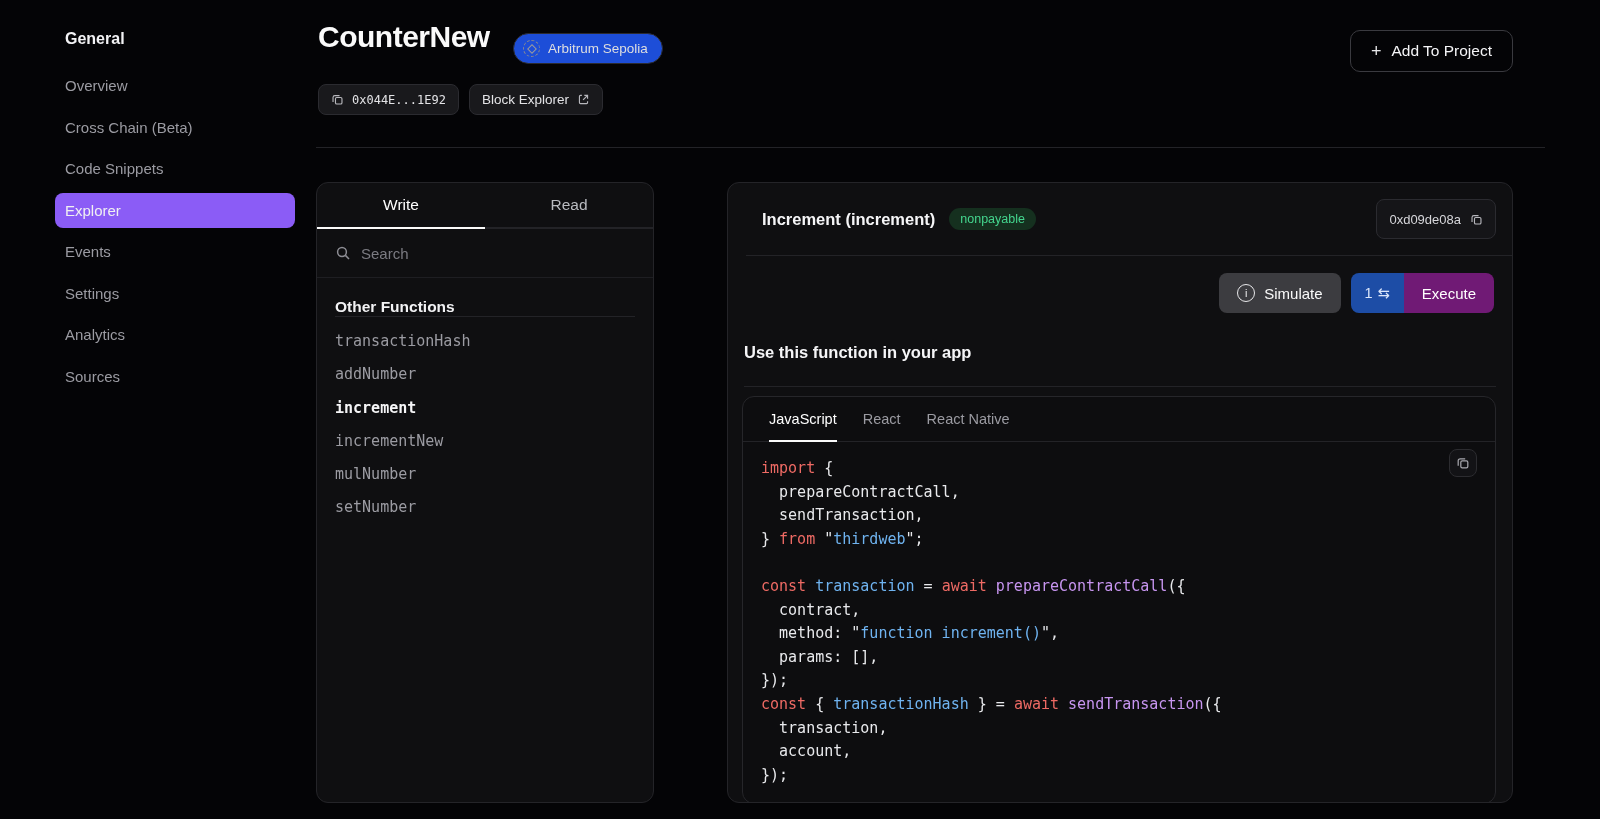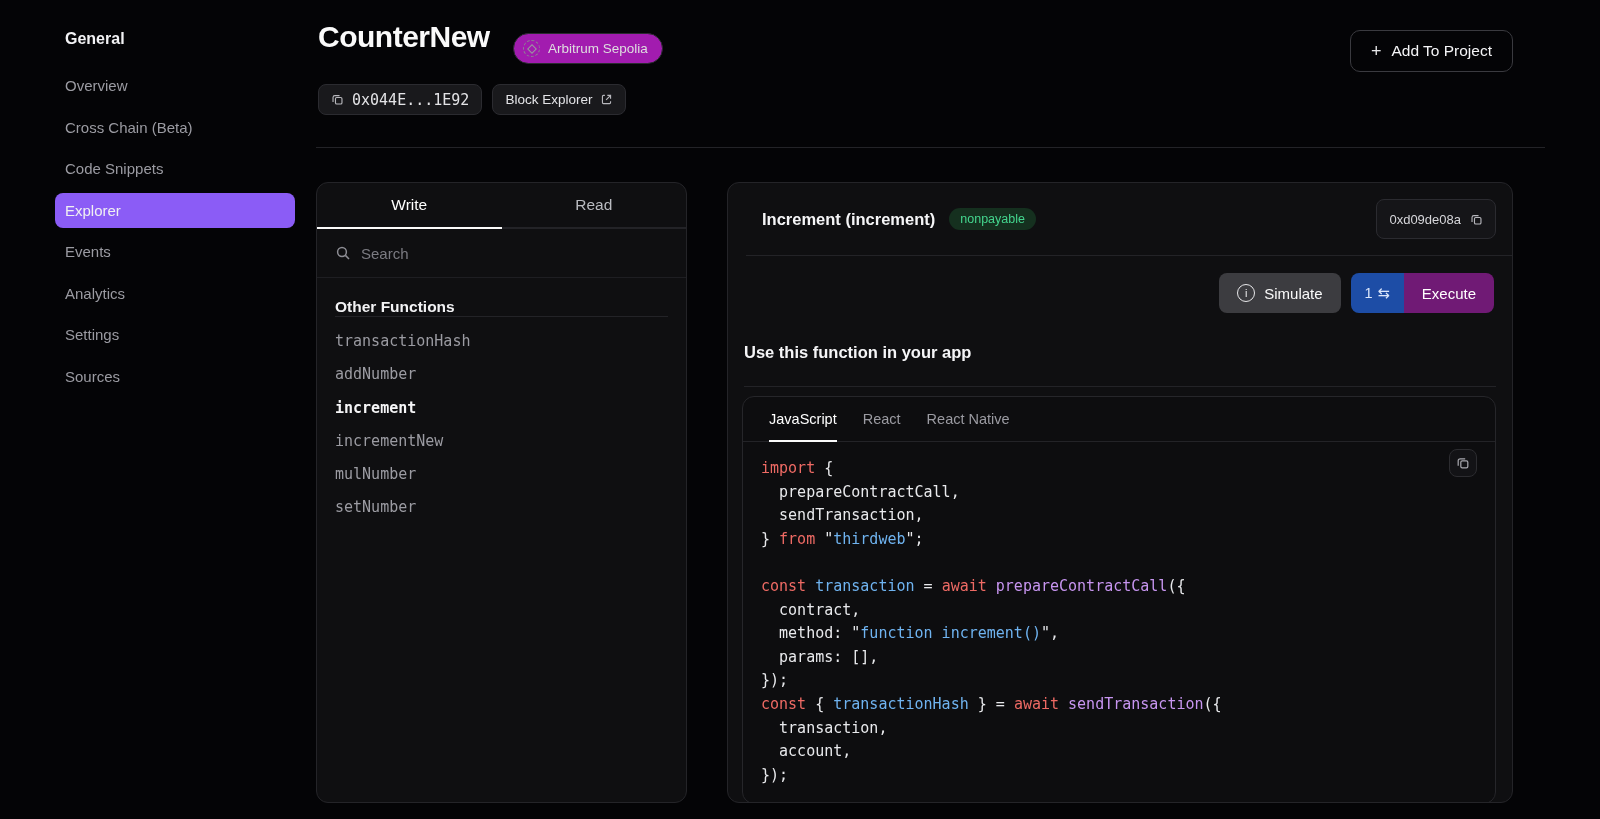--- a/index.html
+++ b/index.html
@@ -10,39 +10,39 @@
   
   .sidebar { position:absolute; left:55px; top:30px; width:240px; }
   .sidebar-heading { padding-left:10px; font-size:16px; font-weight:700; color:#f2f2f4; margin-bottom:20px; }
   .side-item { height:35px; line-height:35px; padding-left:10px; margin-bottom:6.5px;
     border-radius:8px; font-size:15px; color:#9b9ba2; cursor:pointer; }
   .side-item.active { background:#8b5cf6; color:#f0f0f2; }
 
   
   .page-title { position:absolute; left:318px; top:20px; font-size:30px; font-weight:700; letter-spacing:-0.5px; color:#fafafa; }
   .network-badge { position:absolute; left:513px; top:33px; height:31px; display:flex; align-items:center; gap:8px;
-    padding:0 14px 0 9px; border:1px solid #2b2b30; background:#a21caf; border-radius:16px;
+    padding:0 14px 0 9px; border:1px solid #2b2b30; background:#1d4ed8; border-radius:16px;
     font-size:13.5px; color:#dededf; }
   .net-icon { width:17px; height:17px; border-radius:50%; border:1.5px dashed #8a8a90; position:relative; }
   .net-icon::after { content:""; position:absolute; left:50%; top:50%; width:5px; height:5px;
     transform:translate(-50%,-50%) rotate(45deg); border:1px solid #9a9aa0; }
   .meta-row { position:absolute; left:318px; top:84px; display:flex; gap:10px; }
   .pill-btn { height:31px; display:flex; align-items:center; gap:8px; padding:0 12px;
     border:1px solid #2b2b30; background:#19191c; border-radius:8px; cursor:pointer;
     font-size:13.5px; color:#e3e3e6; }
-  .pill-btn.mono { font-family:"DejaVu Sans Mono", monospace; font-size:15px; }
+  .pill-btn.mono { font-family:"DejaVu Sans Mono", monospace; font-size:12px; }
   .add-project-btn { position:absolute; right:87px; top:30px; height:42px; display:flex; align-items:center; gap:10px;
     padding:0 20px; border:1px solid #3a3a3f; border-radius:10px; background:transparent;
     font-size:15.5px; color:#f5f5f7; cursor:pointer; }
   .plus-glyph { font-size:18px; font-weight:400; color:#e8e8ea; }
   .main-divider { position:absolute; left:316px; top:147px; width:1229px; height:1px; background:#232327; }
 
   
   .panel { position:absolute; top:182px; background:#0f0f11; border:1px solid #242428; border-radius:12px; overflow:hidden; }
-  .panel.left { left:316px; width:371px; height:621px; }
+  .panel.left { left:316px; width:338px; height:621px; }
   .panel.right { left:727px; width:786px; height:621px;padding-left:18px; }
 
   
   .fn-tabs { display:flex; height:46px; border-bottom:2px solid #232327; }
   .fn-tab { flex:1; display:flex; align-items:center; justify-content:center; position:relative;
     font-size:15.5px; font-weight:500; color:#b9bbc0; cursor:pointer; }
   .fn-tab.active { color:#ffffff; }
   .fn-tab.active::after { content:""; position:absolute; left:0; right:0; bottom:-2px; height:2px; background:#fafafa; }
   .search-row { height:49px; display:flex; align-items:center; gap:10px; padding:0 18px; border-bottom:1px solid #1e1e22; }
   .search-row svg { flex:0 0 auto; }
@@ -101,22 +101,22 @@
 <div class="canvas">
 
   <nav class="sidebar">
     <div class="sidebar-heading">General</div>
     <div id="sidebar-items">
         <div class="side-item">Overview</div>
         <div class="side-item">Cross Chain (Beta)</div>
         <div class="side-item">Code Snippets</div>
         <div class="side-item active">Explorer</div>
         <div class="side-item">Events</div>
+        <div class="side-item">Settings</div>
         <div class="side-item">Analytics</div>
-        <div class="side-item">Settings</div>
         <div class="side-item">Sources</div>
       </div>
   </nav>
 
   <h1 class="page-title">CounterNew</h1>
 
   <div class="network-badge">
     <span class="net-icon icon"></span>
     <span>Arbitrum Sepolia</span>
   </div>

